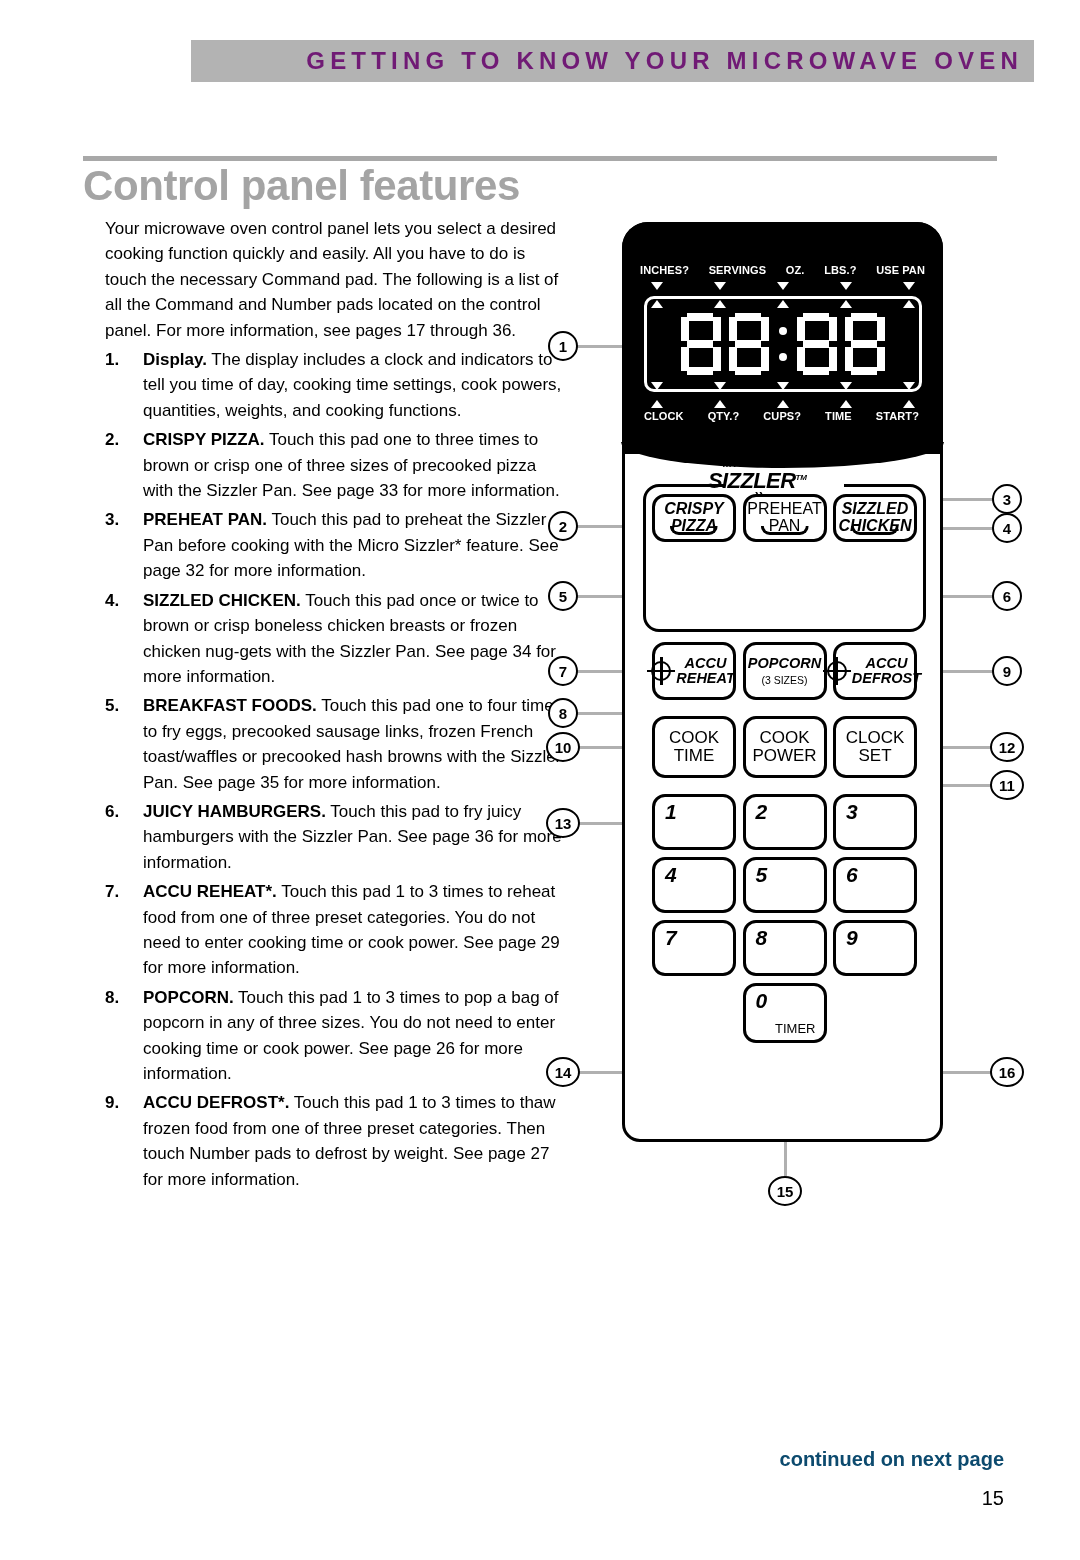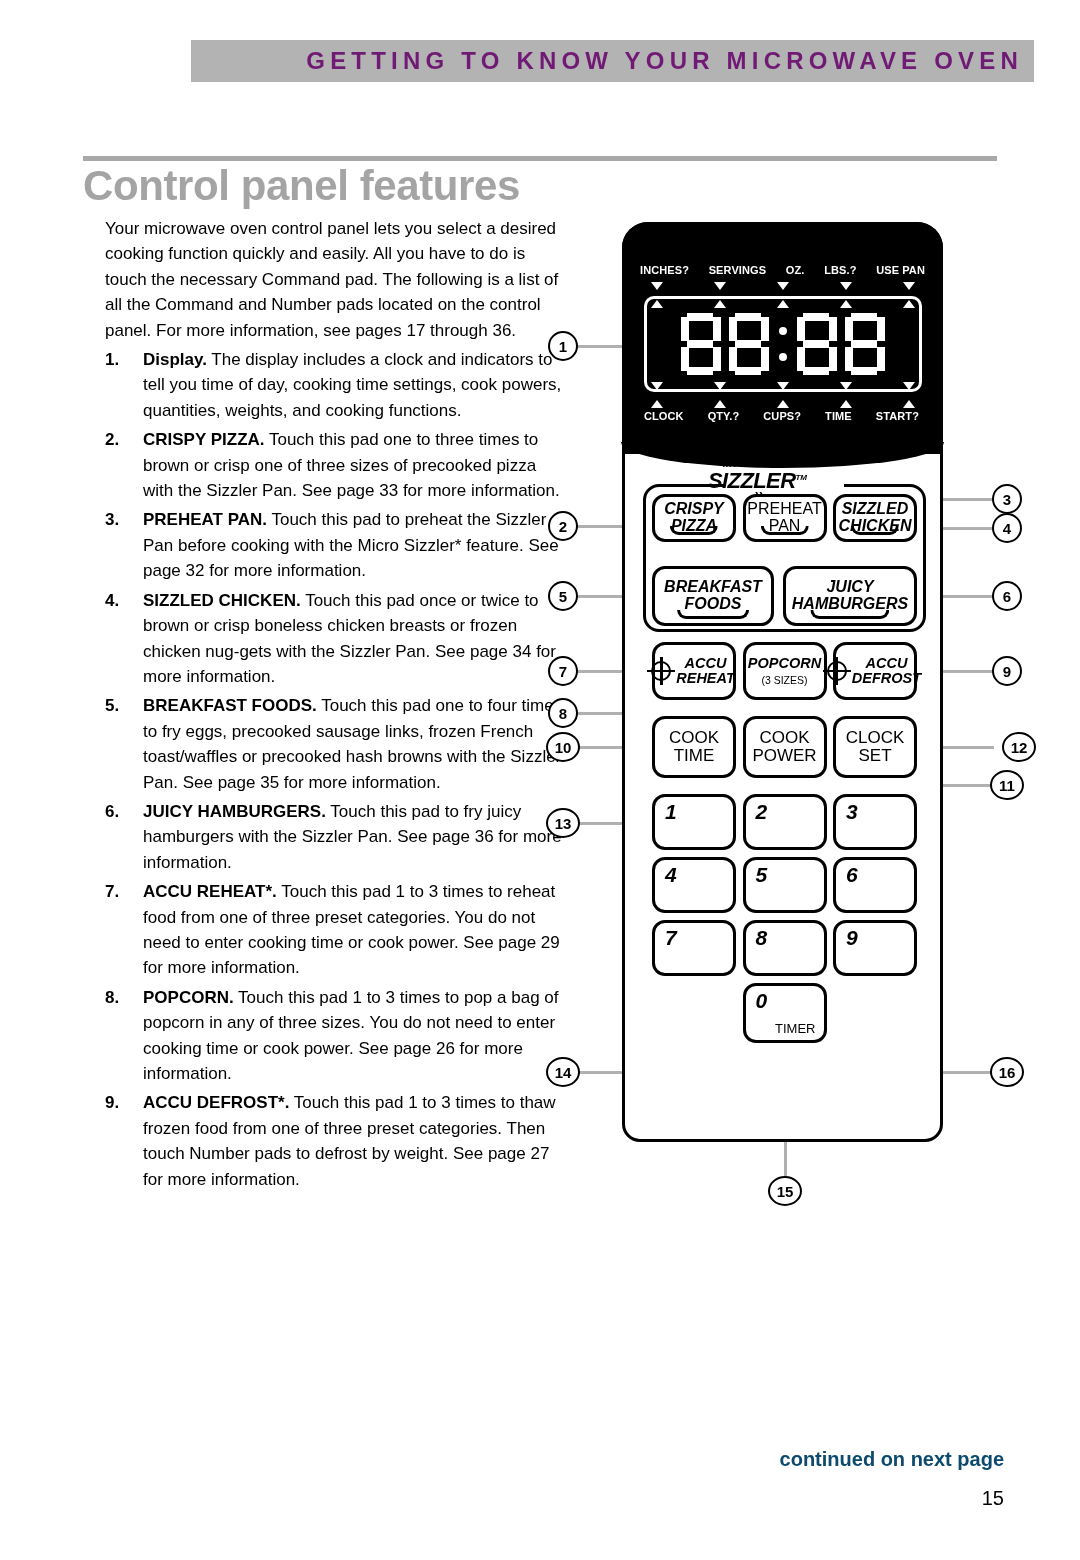--- a/index.html
+++ b/index.html
@@ -458,32 +458,20 @@
           <span>PAN</span>
           <i class="notch"></i>
         </div>
         <div class="btn ital">
           <span>SIZZLED</span>
           <span>CHICKEN</span>
           <i class="notch"></i>
         </div>
       </div>
 
-    <div class="btn-row row-sizzler-2" id="sizzler-row-2">
-        <div class="btn ital">
-          <span>BREAKFAST</span>
-          <span>FOODS</span>
-          <i class="notch"></i>
-        </div>
-        <div class="btn ital">
-          <span>JUICY</span>
-          <span>HAMBURGERS</span>
-          <i class="notch"></i>
-        </div>
-      </div>
 
     <div class="btn-row row-accu" id="accu-row">
         <div class="btn">
           <div class="accu-inner">
             <div class="crosshair">
               <i class="ring"></i>
               <i class="vl"></i>
               <i class="hl"></i>
             </div>
             <div class="accu-txt">
@@ -601,21 +589,21 @@
     <div class="callout" style="left:0px;  top:434px;">7</div>
     <div class="callout" style="left:0px;  top:476px;">8</div>
     <div class="callout wide" style="left:-2px;top:510px;">10</div>
     <div class="callout wide" style="left:-2px;top:586px;">13</div>
     <div class="callout wide" style="left:-2px;top:835px;">14</div>
 
     <div class="callout" style="left:444px; top:262px;">3</div>
     <div class="callout" style="left:444px; top:291px;">4</div>
     <div class="callout" style="left:444px; top:359px;">6</div>
     <div class="callout" style="left:444px; top:434px;">9</div>
-    <div class="callout wide" style="left:454px; top:510px;text-align:right;">12</div>
+    <div class="callout wide" style="left:442px; top:510px;text-align:right;">12</div>
     <div class="callout wide" style="left:442px; top:548px;">11</div>
     <div class="callout wide" style="left:442px; top:835px;">16</div>
 
     <div class="callout wide" style="left:220px; top:954px;">15</div>
   </div>
 
   <div class="footer-note">continued on next page</div>
   <div class="footer-page">15</div>
 
 </div>

